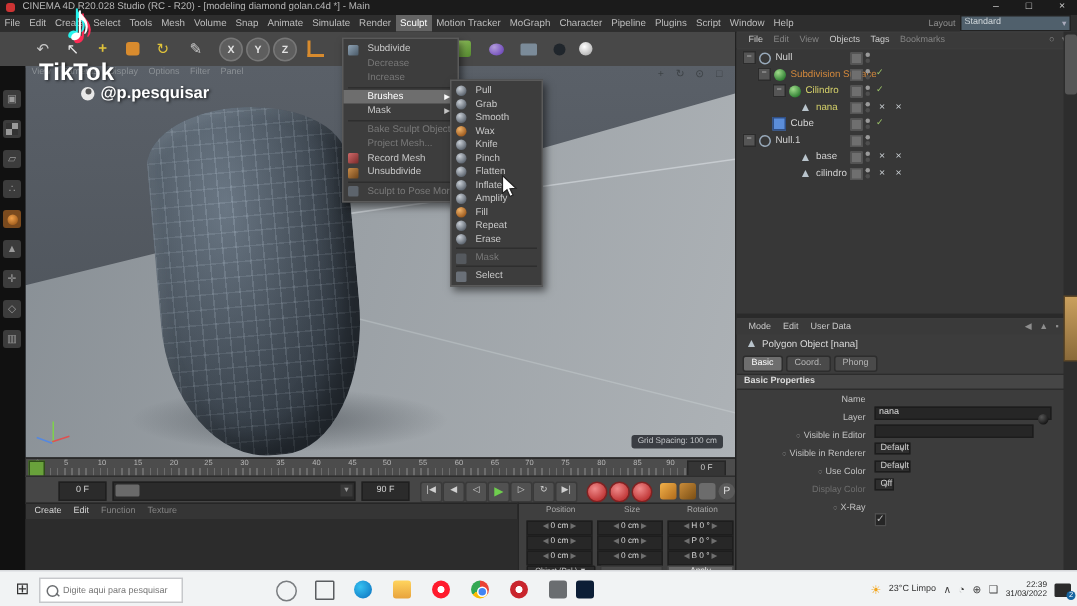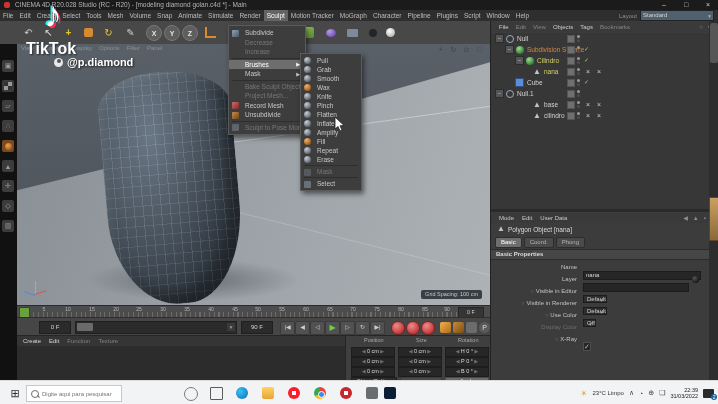--- a/index.html
+++ b/index.html
@@ -586,21 +586,21 @@
   <svg width="11" height="16" viewBox="0 0 11 16">
       <path d="M1,1 L1,13 L4,10.5 L6,15 L8,14 L6,9.8 L10,9.5 Z" fill="#ffffff" stroke="#222" stroke-width="0.8"></path>
     </svg>
 </div>
 
 <div id="tiktok">
   <div id="ttnote">♪</div>
   <div id="ttword">TikTok</div>
   <div id="ttuserrow">
     <span id="ttavatar"></span>
-    <span id="ttuser">@p.diamond</span>
+    <span id="ttuser">@p.pesquisar</span>
   </div>
 </div>
 
 <div class="abs" id="taskbar">
   <div id="startbtn">⊞</div>
   <div id="searchbox">
     <span class="mag"></span>
     <input placeholder="Digite aqui para pesquisar" style="">
   </div>
   <div class="tbapp" style="left:184px;border:1.5px solid #7a7d80;background:transparent;"></div>

